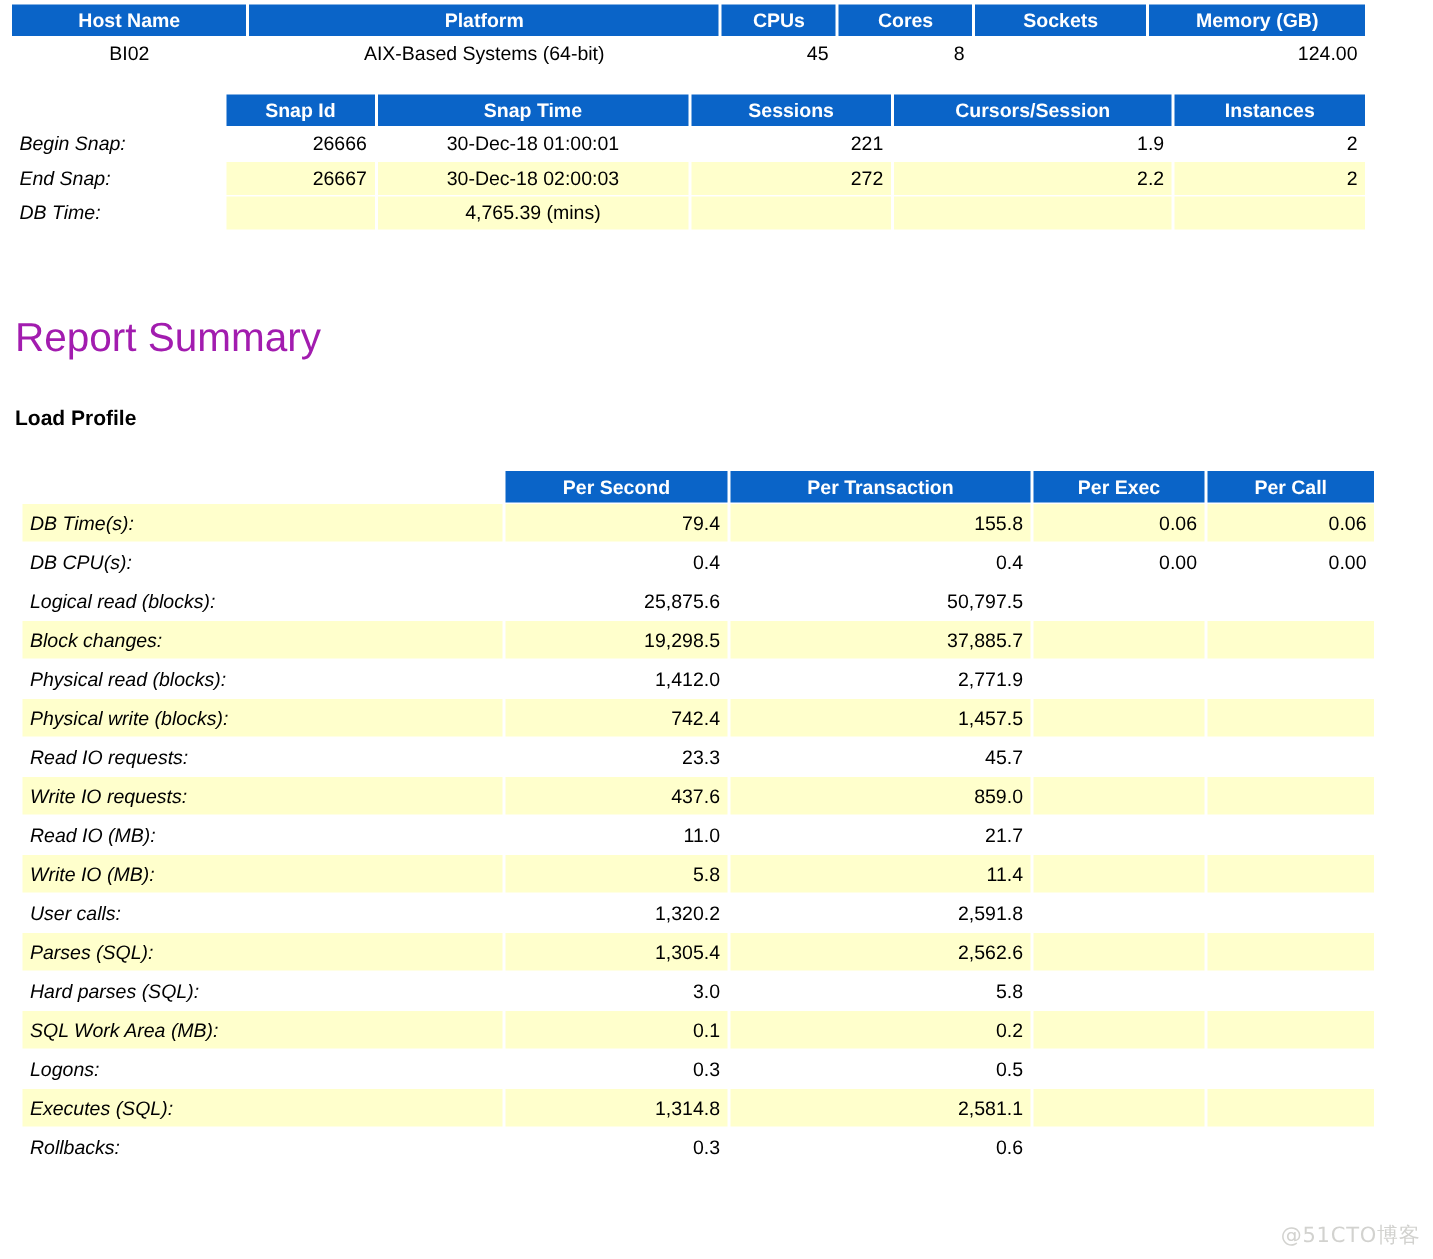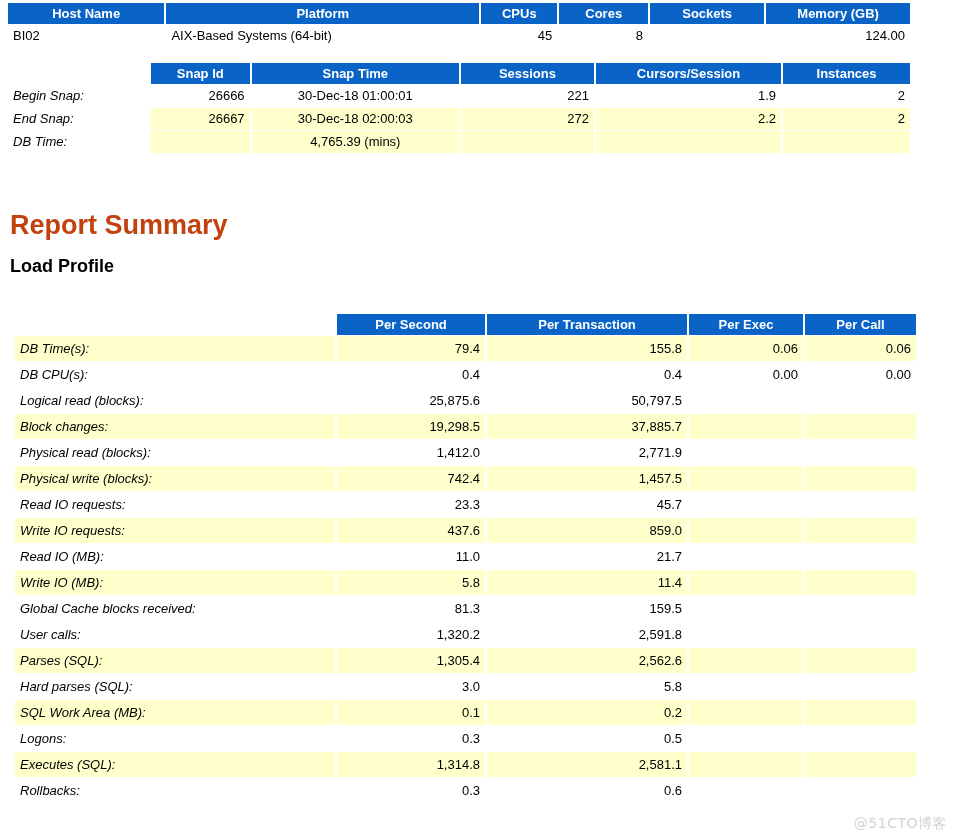--- a/index.html
+++ b/index.html
@@ -50,21 +50,21 @@
     white-space: nowrap;
     background: #ffffff;
   }
 
   table.awr tr.band td {
     background: #ffffcc;
   }
 
   .num { text-align: right; }
   .ctr { text-align: center; }
-  .lft { text-align: left; }
+  .lft { text-align: center; }
   .lbl { text-align: left; font-style: italic; }
   .plain { background: transparent !important; }
 
   
   #host-table { position: absolute; left: 6px; top: 2px; width: 906px; }
   #host-table col.c0 { width: 148px; }
   #host-table col.c1 { width: 296px; }
   #host-table col.c2 { width: 72px; }
   #host-table col.c3 { width: 84px; }
   #host-table col.c4 { width: 108px; }
@@ -78,30 +78,30 @@
   #snap-table col.c3 { width: 132px; }
   #snap-table col.c4 { width: 184px; }
   #snap-table col.c5 { width: 126px; }
 
   
   #report-summary-title {
     position: absolute;
     left: 10px;
     top: 208px;
     font-size: 27px;
-    font-weight: bold;
-    color: #c2410c;
+    font-weight: normal;
+    color: #a21caf;
     letter-spacing: 0px;
     line-height: 34px;
   }
   #load-profile-title {
     position: absolute;
     left: 10px;
-    top: 256px;
-    font-size: 18px;
+    top: 268px;
+    font-size: 14px;
     font-weight: bold;
     color: #000000;
     line-height: 20px;
   }
 
   
   #load-table { position: absolute; left: 13px; top: 313px; width: 897px; }
   #load-table col.c0 { width: 320px; }
   #load-table col.c1 { width: 148px; }
   #load-table col.c2 { width: 200px; }
@@ -288,27 +288,20 @@
           <td class="num"></td>
         </tr>
         <tr class="band">
           <td class="lbl">Write IO (MB):</td>
           <td class="num">5.8</td>
           <td class="num">11.4</td>
           <td class="num"></td>
           <td class="num"></td>
         </tr>
         <tr>
-          <td class="lbl">Global Cache blocks received:</td>
-          <td class="num">81.3</td>
-          <td class="num">159.5</td>
-          <td class="num"></td>
-          <td class="num"></td>
-        </tr>
-        <tr>
           <td class="lbl">User calls:</td>
           <td class="num">1,320.2</td>
           <td class="num">2,591.8</td>
           <td class="num"></td>
           <td class="num"></td>
         </tr>
         <tr class="band">
           <td class="lbl">Parses (SQL):</td>
           <td class="num">1,305.4</td>
           <td class="num">2,562.6</td>

